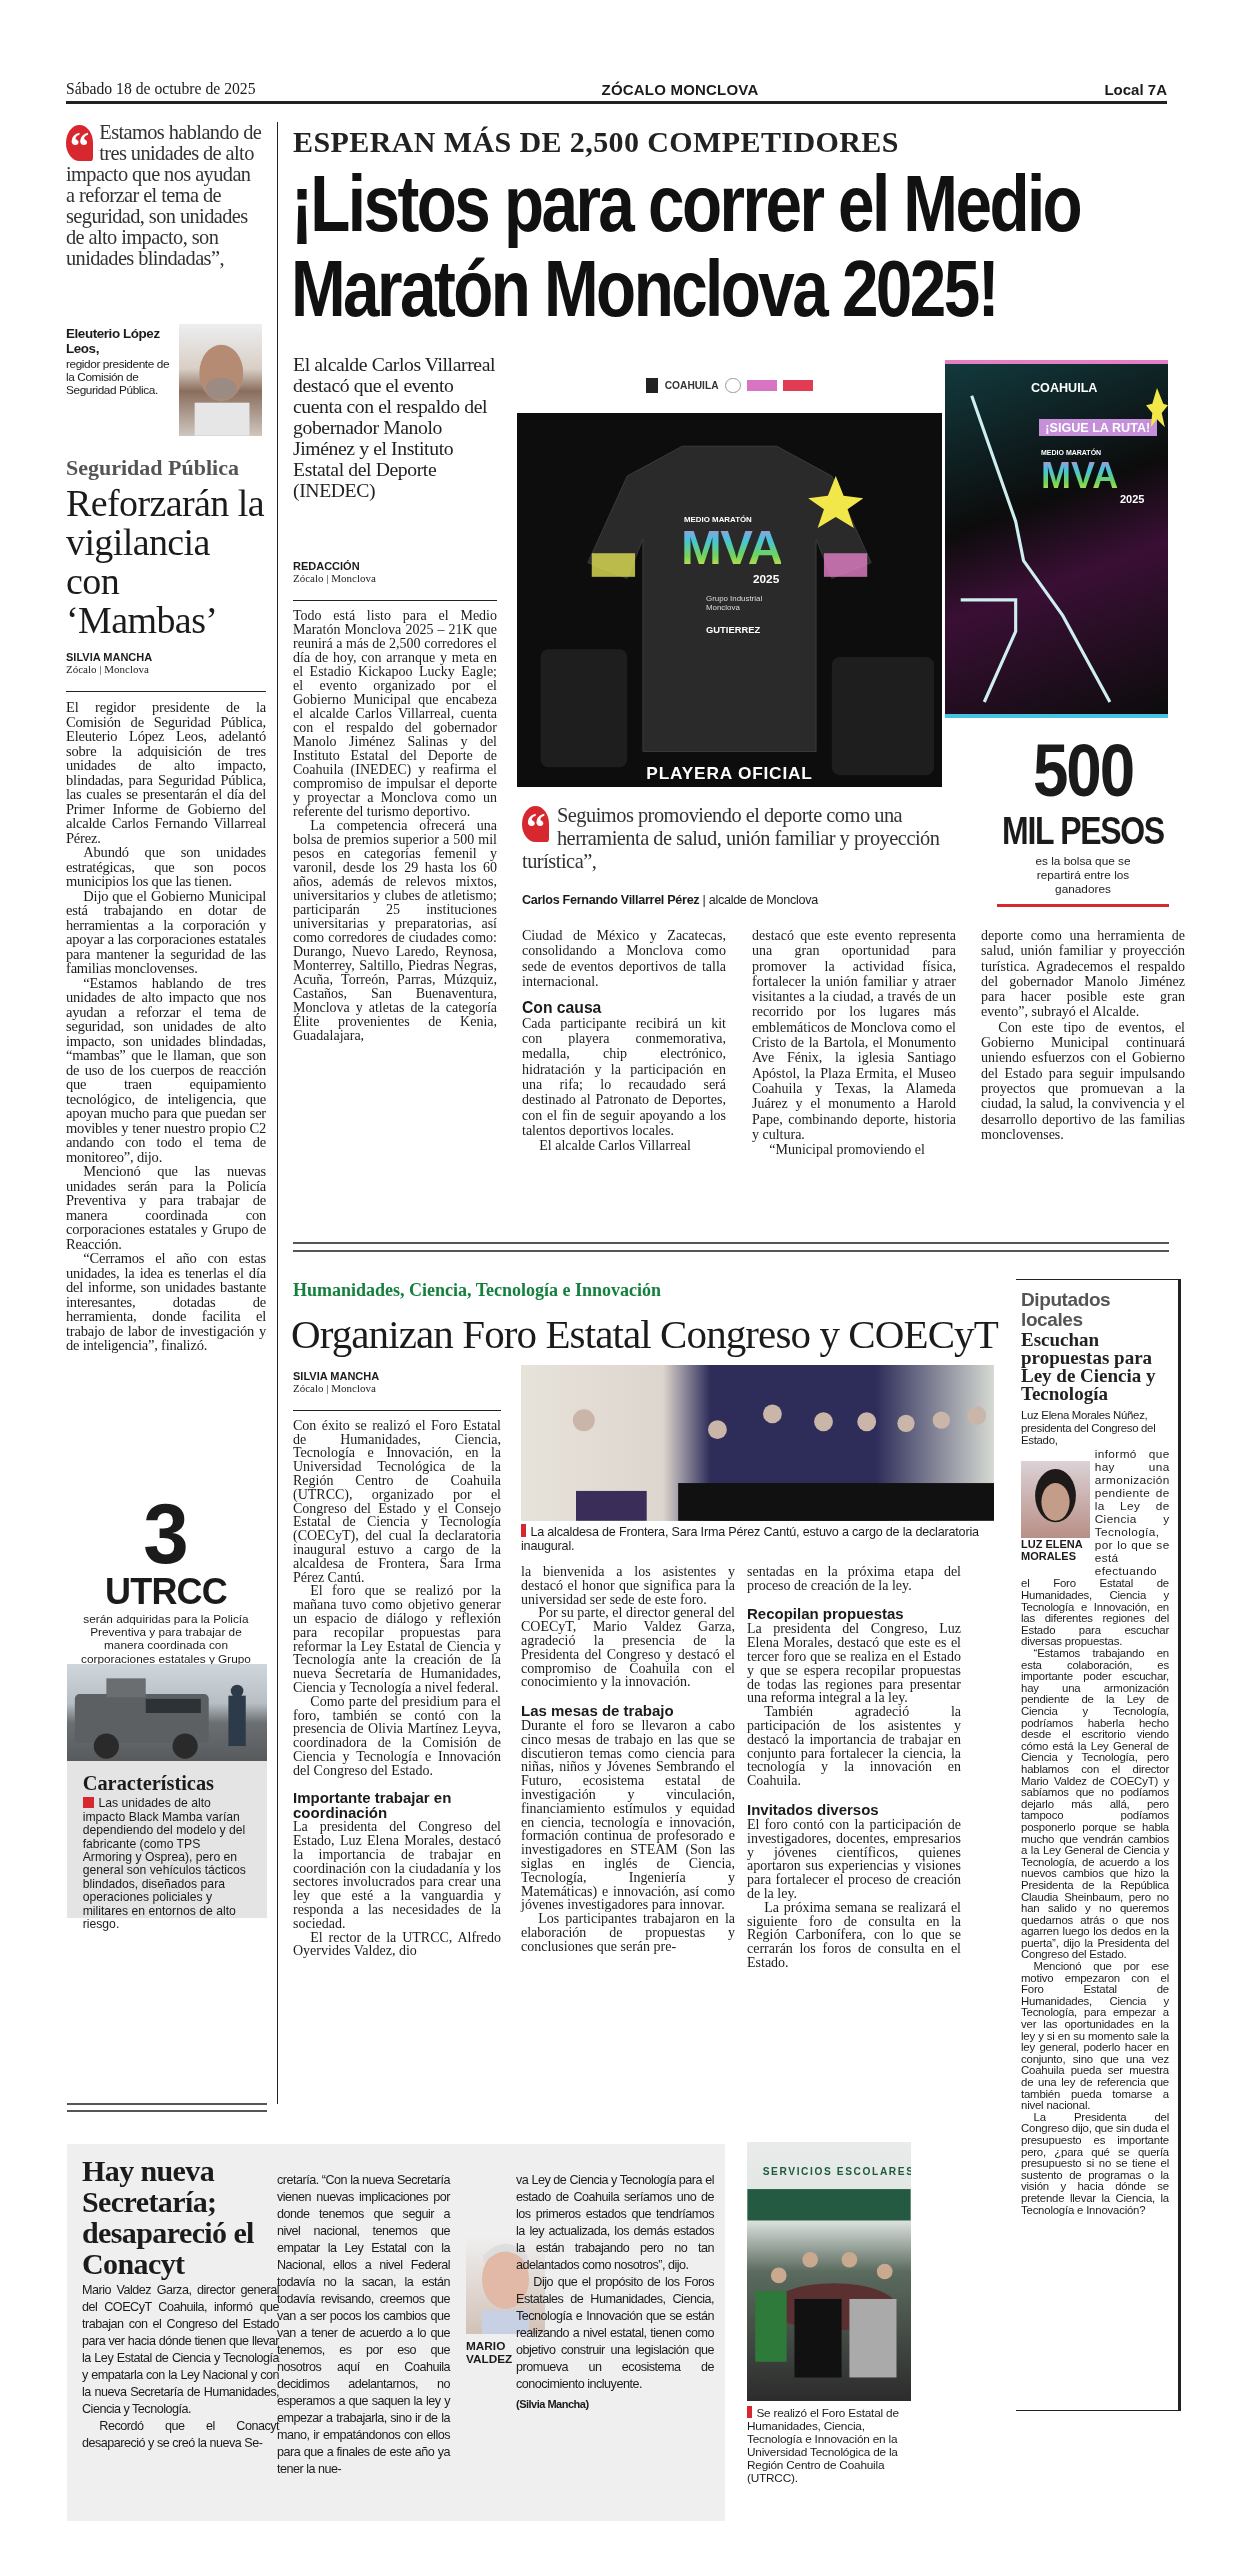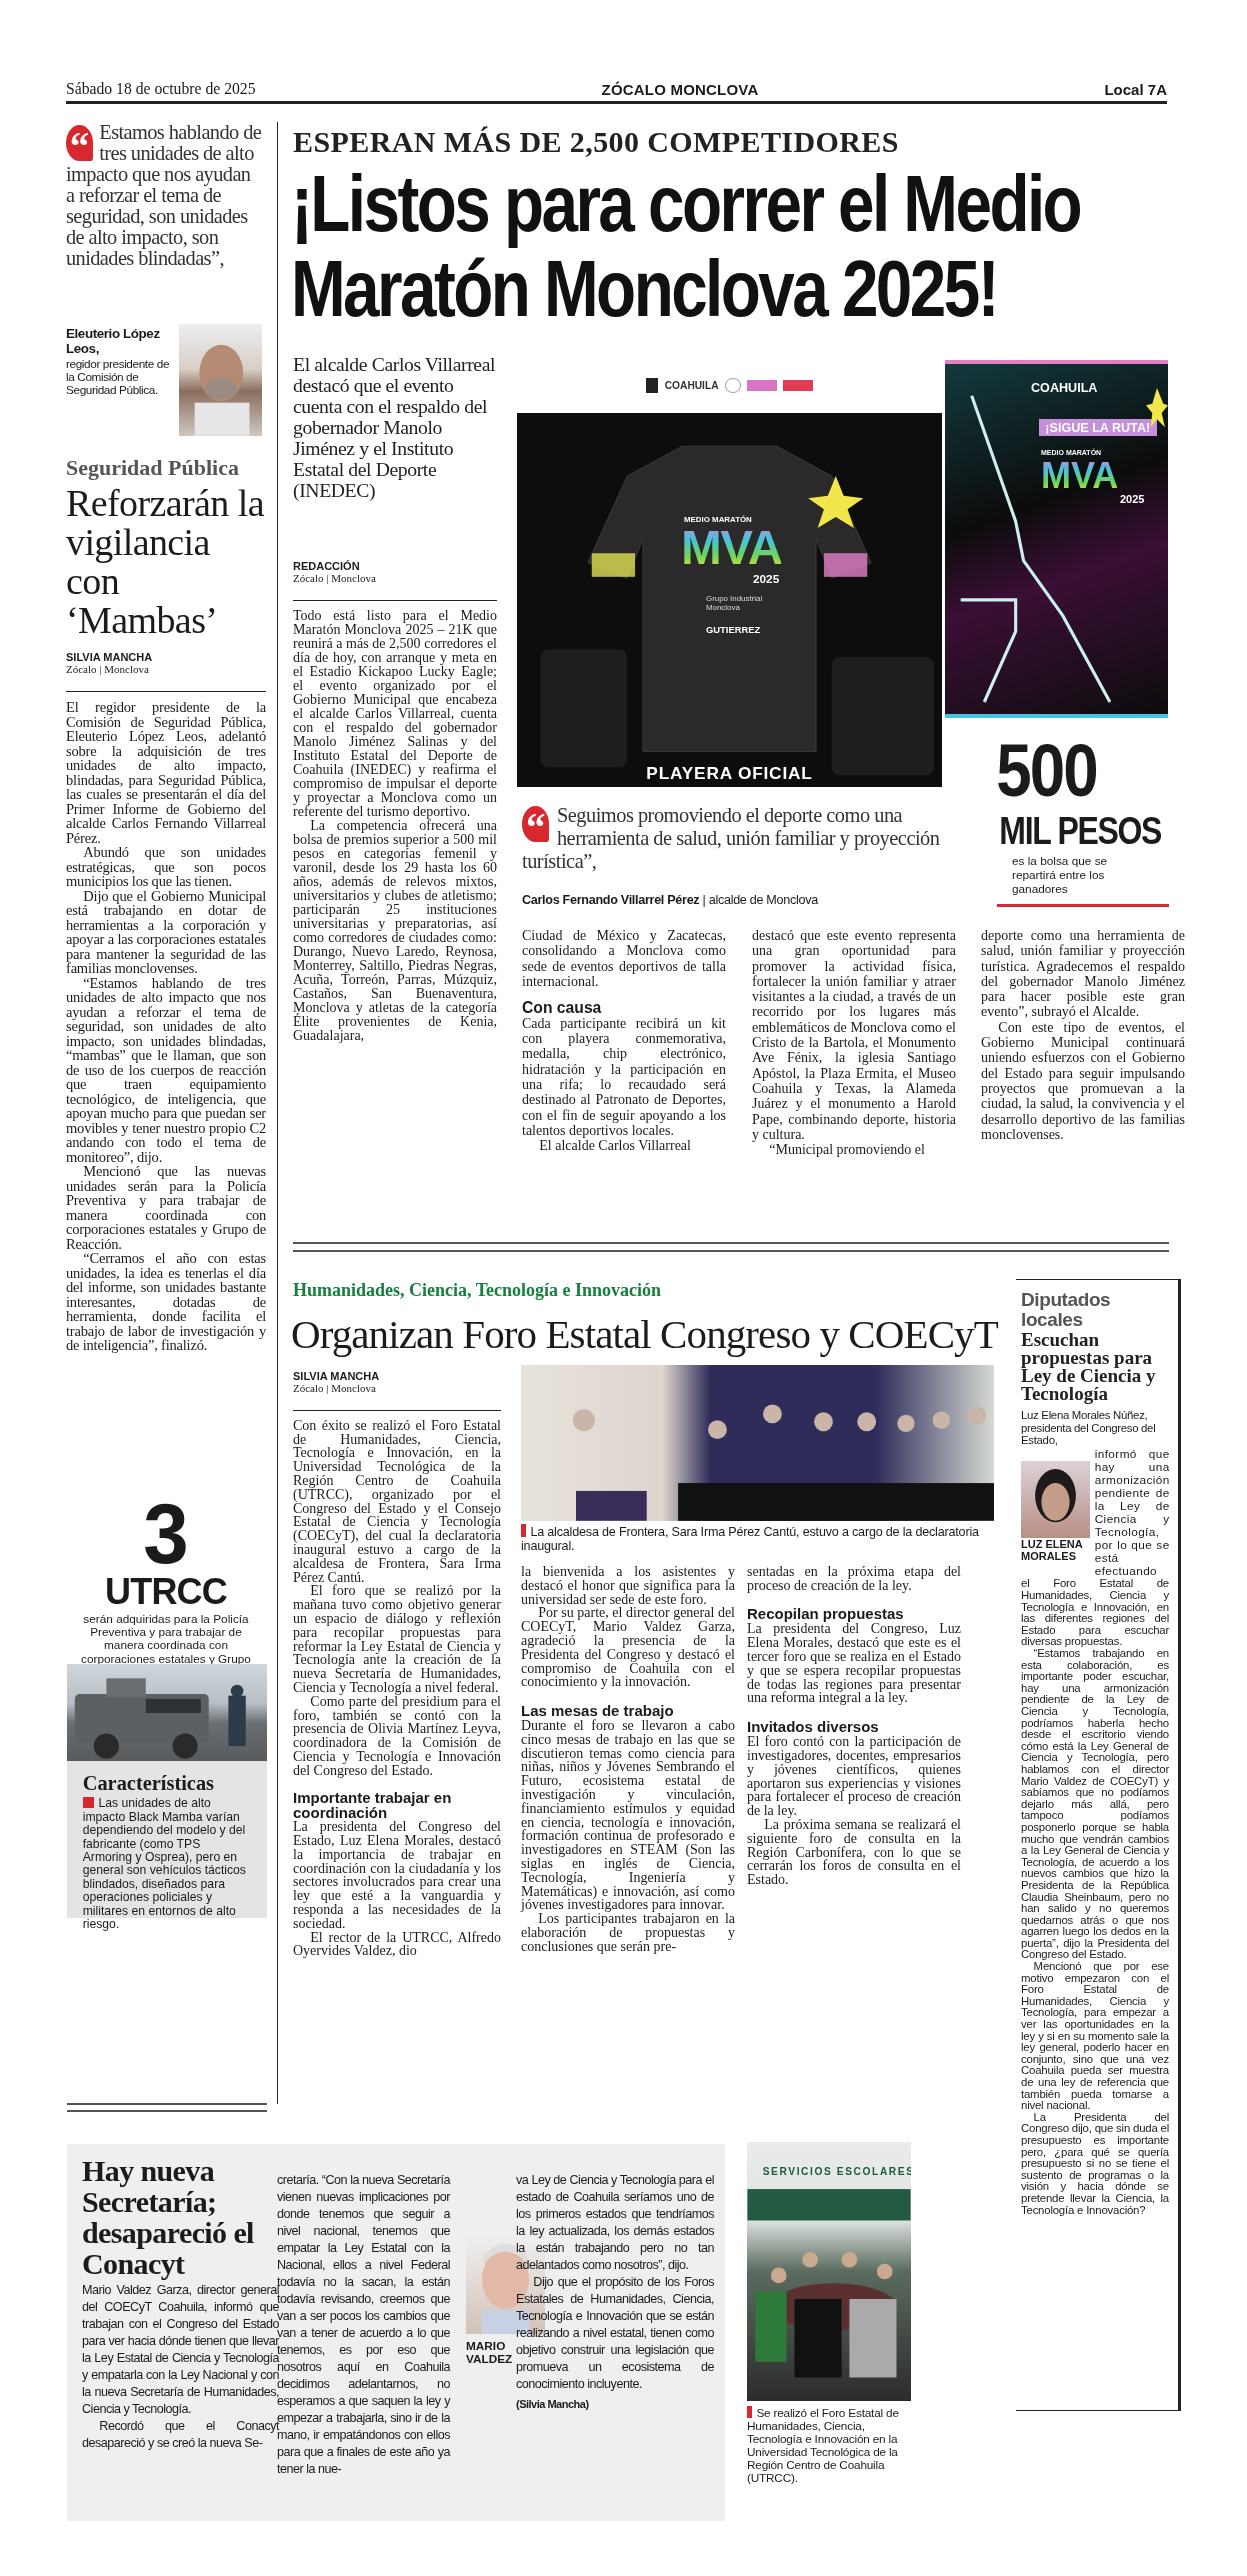--- a/index.html
+++ b/index.html
@@ -140,21 +140,21 @@
 </div>
 
 <div class="abs" style="left:522px;top:804px;width:440px;font-family:'Liberation Serif',serif;font-size:20.4px;line-height:23px;color:#333;letter-spacing:-0.5px">
   <span class="quote-mark" style="float:left;margin:1.6px 7.9px 0 0">“</span>
   <span>Seguimos promoviendo el deporte como una herramienta de salud, unión familiar y proyección turística”,</span>
 </div>
 <div class="abs" style="left:522px;top:893px;font-family:'Liberation Sans',sans-serif;font-size:12.6px;letter-spacing:-0.3px">
   <b>Carlos Fernando Villarrel Pérez</b> | <span>alcalde de Monclova</span>
 </div>
 
-<div class="abs" style="left:981px;top:731px;width:204px;">
+<div class="abs" style="left:981px;top:731px;width:204px;text-align:center">
   <div style="font-family:'Liberation Sans',sans-serif;font-weight:bold;font-size:75px;line-height:79px;letter-spacing:-2.4px;transform:scaleX(.85)">500</div>
   <div style="font-family:'Liberation Sans',sans-serif;font-weight:bold;font-size:39px;line-height:41px;letter-spacing:-1.6px;transform:scaleX(.82)">MIL PESOS</div>
   <div style="font-family:'Liberation Sans',sans-serif;font-size:11.8px;line-height:14px;padding:3.1px 31px 0">es la bolsa que se repartirá entre los ganadores</div>
   <div style="height:3.1px;background:#d7282f;margin:7.9px 15.7px 0"></div>
 </div>
 
 <div class="abs body-text" style="left:522px;top:928px;width:204px;font-size:14px;line-height:15.3px">
   <p>Ciudad de México y Zacatecas, consolidando a Monclova como sede de eventos deportivos de talla internacional.</p>
   <div class="sub" style="margin-top:9.4px">Con causa</div>
   <p style="text-indent:0">Cada participante recibirá un kit con playera conmemorativa, medalla, chip electrónico, hidratación y la participación en una rifa; lo recaudado será destinado al Patronato de Deportes, con el fin de seguir apoyando a los talentos deportivos locales.</p>
@@ -211,20 +211,21 @@
   <p>Por su parte, el director general del COECyT, Mario Valdez Garza, agradeció la presencia de la Presidenta del Congreso y destacó el compromiso de Coahuila con el conocimiento y la innovación.</p>
   <div class="sub" style="margin-top:12.6px;font-size:15px">Las mesas de trabajo</div>
   <p style="text-indent:0">Durante el foro se llevaron a cabo cinco mesas de trabajo en las que se discutieron temas como ciencia para niñas, niños y Jóvenes Sembrando el Futuro, ecosistema estatal de investigación y vinculación, financiamiento estímulos y equidad en ciencia, tecnología e innovación, formación continua de profesorado e investigadores en STEAM (Son las siglas en inglés de Ciencia, Tecnología, Ingeniería y Matemáticas) e innovación, así como jóvenes investigadores para innovar.</p>
   <p>Los participantes trabajaron en la elaboración de propuestas y conclusiones que serán pre-</p>
 </div>
 
 <div class="abs body-text" style="left:747px;top:1565px;width:214px;font-size:14px;line-height:13.8px">
   <p>sentadas en la próxima etapa del proceso de creación de la ley.</p>
   <div class="sub" style="margin-top:12.6px;font-size:15px">Recopilan propuestas</div>
   <p style="text-indent:0">La presidenta del Congreso, Luz Elena Morales, destacó que este es el tercer foro que se realiza en el Estado y que se espera recopilar propuestas de todas las regiones para presentar una reforma integral a la ley.</p>
+  <p>También agradeció la participación de los asistentes y destacó la importancia de trabajar en conjunto para fortalecer la ciencia, la tecnología y la innovación en Coahuila.</p>
   <div class="sub" style="margin-top:12.6px;font-size:15px">Invitados diversos</div>
   <p style="text-indent:0">El foro contó con la participación de investigadores, docentes, empresarios y jóvenes científicos, quienes aportaron sus experiencias y visiones para fortalecer el proceso de creación de la ley.</p>
   <p>La próxima semana se realizará el siguiente foro de consulta en la Región Carbonífera, con lo que se cerrarán los foros de consulta en el Estado.</p>
 </div>
 
 <div class="photo" style="left:747px;top:2142px;width:164px;height:259px;background:linear-gradient(180deg,#e9ecea 0%,#dfe4e1 30%,#5b6b5e 50%,#2b2b2b 100%)">
   <div style="position:absolute;left:15.7px;top:23.6px;font:bold 10.2px 'Liberation Sans',sans-serif;color:#1e5a3c;letter-spacing:1.6px;white-space:nowrap">SERVICIOS ESCOLARES</div>
   <svg width="164" height="259" viewBox="0 0 208 330">
       <rect x="0" y="60" width="208" height="40" fill="#245a42"></rect>
       <ellipse cx="110" cy="210" rx="80" ry="30" fill="#5a3030"></ellipse>

